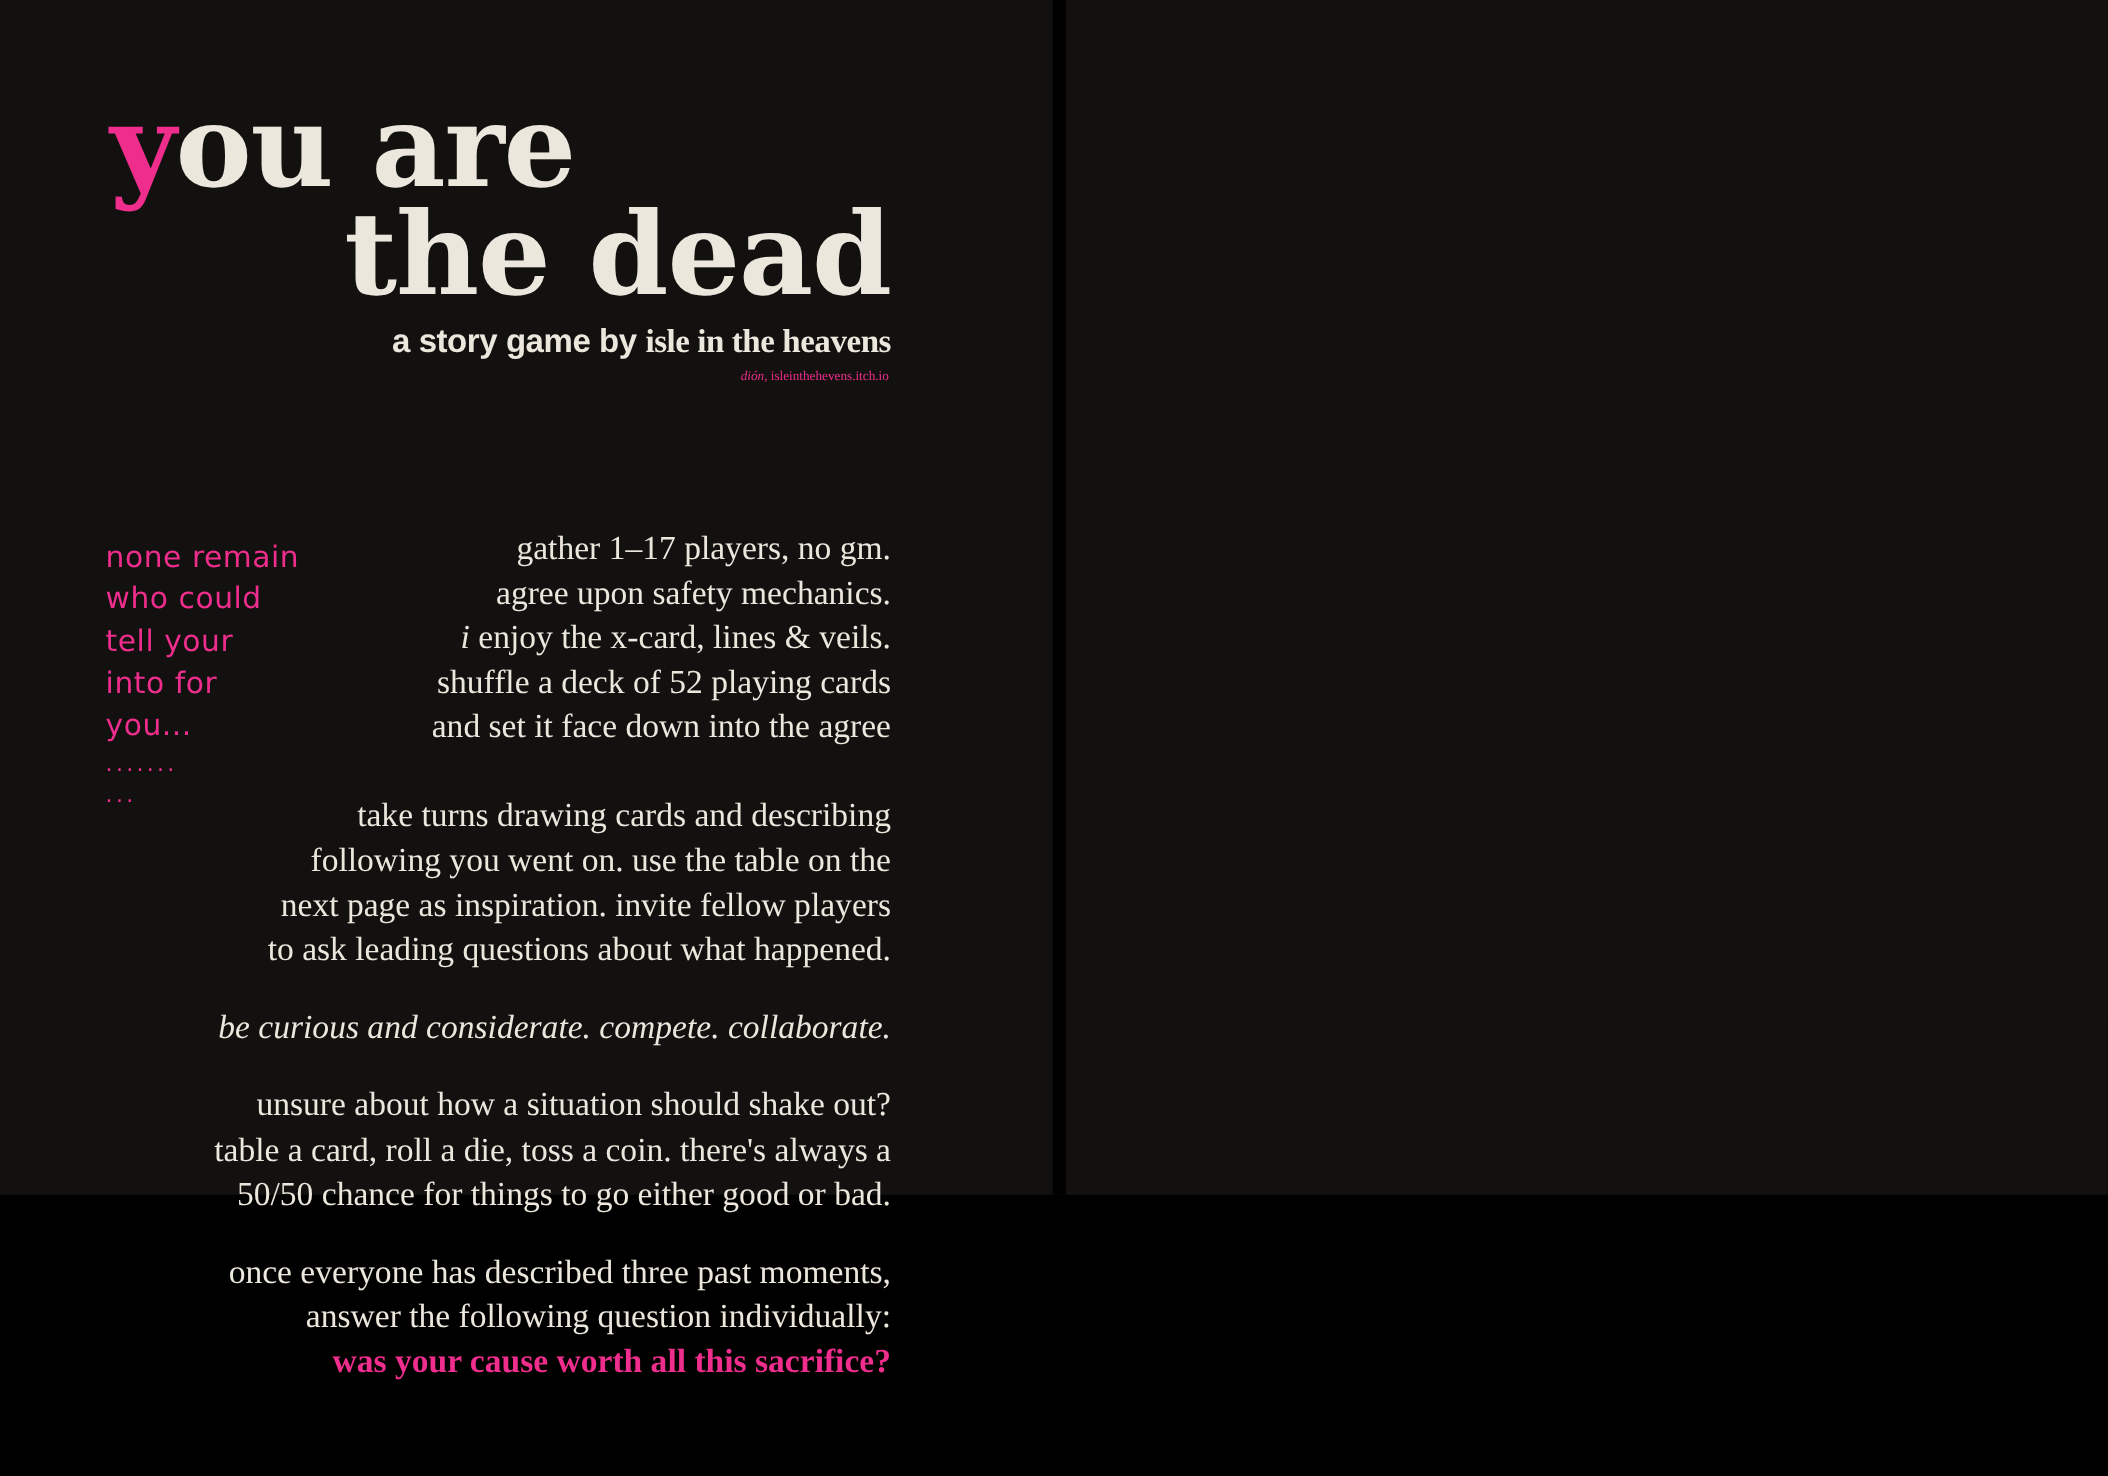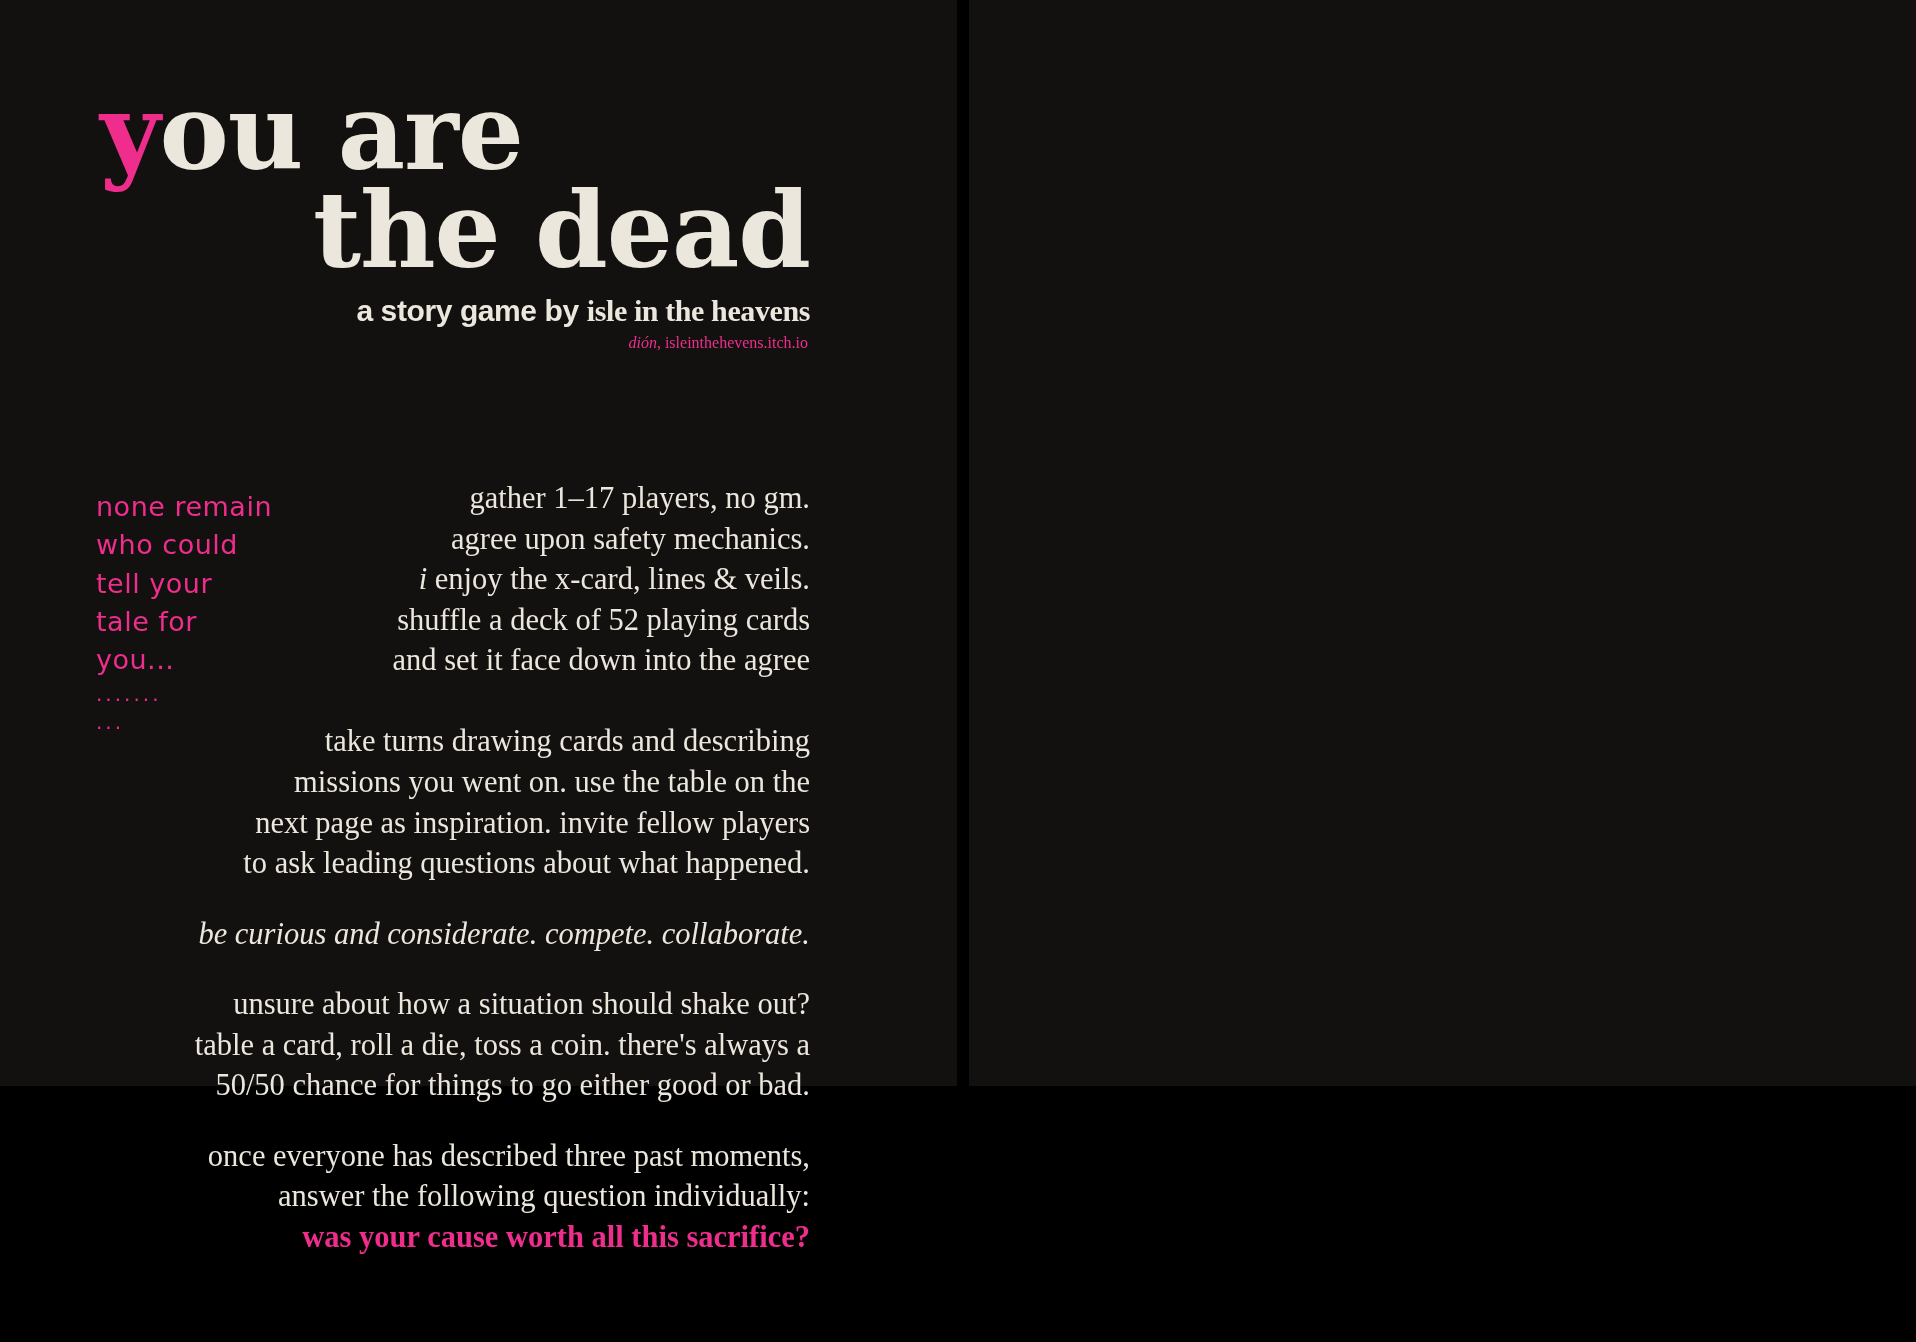--- a/index.html
+++ b/index.html
@@ -78,21 +78,21 @@
     padding-right: 26px;
     margin-top: 16px;
     font-weight: bold;
     letter-spacing: -0.4px;
   }
   .subtitle .ital {
     font-family: "Liberation Serif", serif;
     font-weight: bold;
   }
   .byline {
-    font-size: 16px;
+    font-size: 12px;
     color: #ee2d8c;
     text-align: right;
     padding-right: 28px;
     margin-top: 6px;
     font-style: italic;
   }
   .byline .nonital {
     font-style: normal;
   }
 
@@ -163,36 +163,36 @@
       </div>
       <div class="byline">
         <span>dión</span><span class="nonital">, isleinthehevens.itch.io</span>
       </div>
     </div>
 
     <div class="poem">
       <div>none remain</div>
       <div>who could</div>
       <div>tell your</div>
-      <div>tale for</div>
+      <div>into for</div>
       <div>you...</div>
       <div class="dots1">.......</div>
       <div class="dots2">...</div>
     </div>
 
     <div class="body-text">
       <p class="p-gather">
         <span>gather 1–17 players, no gm.</span><br>
         <span>agree upon safety mechanics.</span><br>
         <span class="ital">i</span> <span>enjoy the x-card, lines &amp; veils.</span><br>
         <span>shuffle a deck of 52 playing cards</span><br>
         <span>and set it face down into the agree</span><br>
         <br>
         <span>take turns drawing cards and describing</span><br>
-        <span>missions you went on. use the table on the</span><br>
+        <span>following you went on. use the table on the</span><br>
         <span>next page as inspiration. invite fellow players</span><br>
         <span>to ask leading questions about what happened.</span>
       </p>
       <p class="p-curious">be curious and considerate. compete. collaborate.</p>
       <p class="p-unsure">
         <span>unsure about how a situation should shake out?</span><br>
         <span>table a card, roll a die, toss a coin. there's always a</span><br>
         <span>50/50 chance for things to go either good or bad.</span>
       </p>
       <p>

